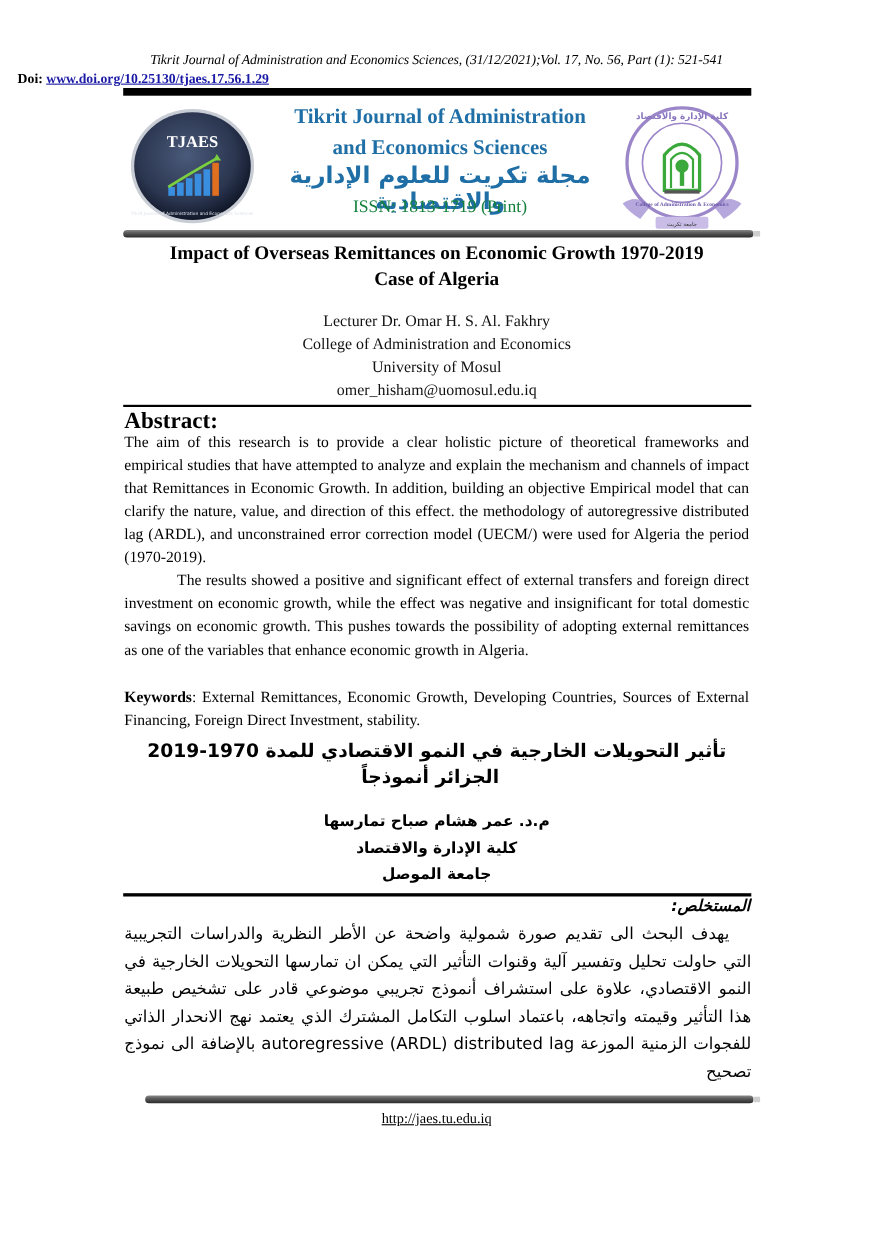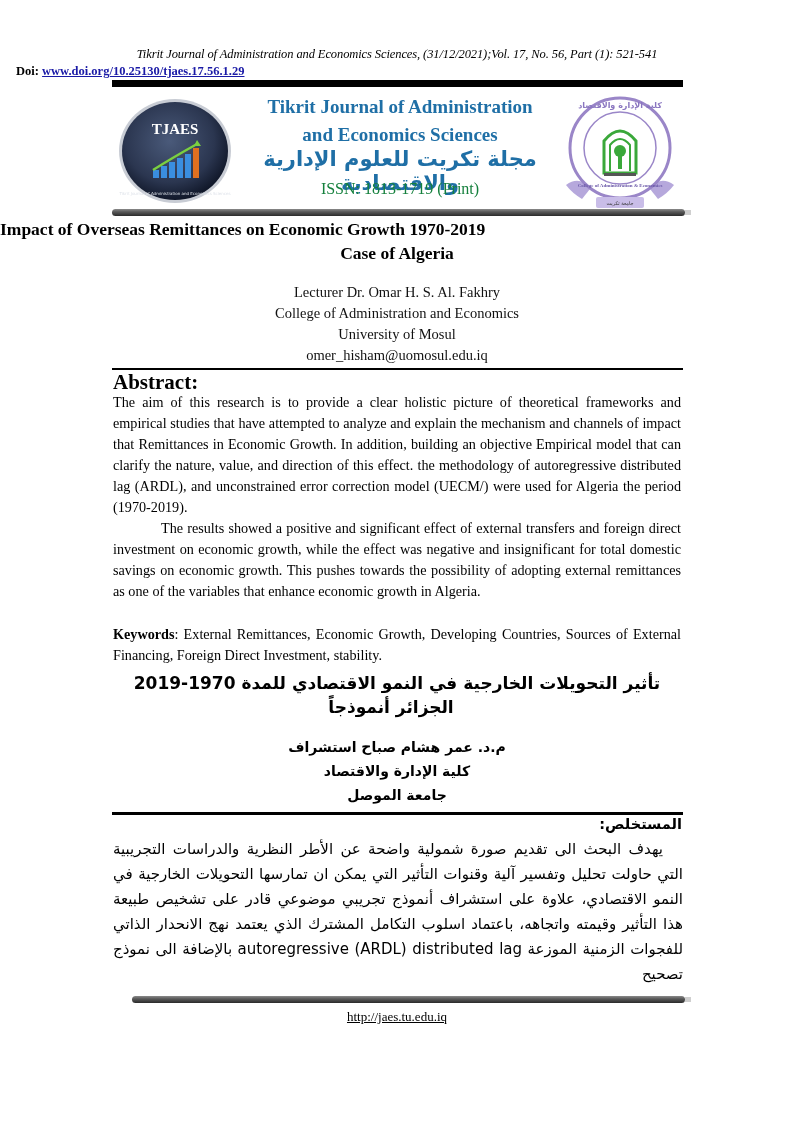--- a/index.html
+++ b/index.html
@@ -14,37 +14,37 @@
   .logo-right { left:560px; top:93px; width:120px; height:118px; }
   .jt1 { left:230px; width:340px; top:96px; text-align:center; color:#1f6fa6; font-weight:bold; font-size:19px; }
   .jt2 { left:230px; width:340px; top:124px; text-align:center; color:#1f6fa6; font-weight:bold; font-size:19px; }
   .jt3 { left:230px; width:340px; top:147px; text-align:center; color:#1f6fa6; font-weight:bold; font-size:21px; font-family:"DejaVu Sans", sans-serif; direction:rtl; }
   .issn { left:230px; width:340px; top:180px; text-align:center; font-size:16px; color:#15803d; }
   .gradbar { height:7px; border-radius:4px;
      background:linear-gradient(to bottom,#8a8a8a 0%,#5a5a5a 40%,#2a2a2a 100%); }
   .gradbar::after { content:""; position:absolute; right:-6px; top:1px; width:6px; height:5px; background:#cfcfcf; }
   .bar2 { left:112px; top:209px; width:573px; }
   .bar3 { left:132px; top:996px; width:553px; }
-  .title1 { left:0; width:794px; top:219px; font-weight:bold; font-size:17.5px; }
+  .title1 { left:0; width:794px; top:219px; text-align:center; font-weight:bold; font-size:17.5px; }
   .title2 { left:0; width:794px; top:243px; text-align:center; font-weight:bold; font-size:17.5px; }
   .auth { left:0; width:794px; text-align:center; font-size:14.5px; color:#111; }
   .rule { height:2px; background:#000; }
   .rule1 { left:112px; top:368px; width:571px; }
   .rule2 { left:112px; top:812px; width:571px; height:3px; }
   .abs-h { left:113px; top:370px; font-weight:bold; font-size:21px; }
   .para { left:113px; width:568px; font-size:14.2px; line-height:21px; text-align:justify; }
   .p1 { top:392px; }
   .p2 { top:518px; text-indent:48px; }
   .kw { top:624px; }
   .kw b { font-weight:bold; }
   .ar { font-family:"DejaVu Sans", sans-serif; direction:rtl; }
   .art1 { left:0; width:794px; top:673px; text-align:center; font-weight:bold; font-size:17px; }
   .art2 { left:0; width:782px; top:697px; text-align:center; font-weight:bold; font-size:17px; }
   .arauth { left:0; width:794px; text-align:center; font-weight:bold; font-size:14px; }
-  .ar-h { right:112px; top:816px; font-weight:bold; font-size:14.5px; text-align:right; }
+  .ar-h { right:112px; top:816px; font-weight:bold; font-size:14.5px; text-align:right;font-style:italic; }
   .ar-p { left:113px; width:570px; top:837px; font-size:15px; line-height:25px; text-align:justify; text-indent:20px; }
   .url { left:0; width:794px; top:1009px; text-align:center; font-size:13px; }
   .url a { color:#000000; text-decoration:underline; }
 </style>
 </head>
 <body>
 
 <div class="abs citation">Tikrit Journal of Administration and Economics Sciences, (31/12/2021);Vol. 17, No. 56, Part (1): 521-541</div>
 <div class="abs doi">
   <span>Doi: </span><a>www.doi.org/10.25130/tjaes.17.56.1.29</a>
@@ -111,21 +111,21 @@
 <div class="abs rule rule1"></div>
 
 <div class="abs abs-h">Abstract:</div>
 <div class="abs para p1">The aim of this research is to provide a clear holistic picture of theoretical frameworks and empirical studies that have attempted to analyze and explain the mechanism and channels of impact that Remittances in Economic Growth. In addition, building an objective Empirical model that can clarify the nature, value, and direction of this effect. the methodology of autoregressive distributed lag (ARDL), and unconstrained error correction model (UECM/) were used for Algeria the period (1970-2019).</div>
 <div class="abs para p2">The results showed a positive and significant effect of external transfers and foreign direct investment on economic growth, while the effect was negative and insignificant for total domestic savings on economic growth. This pushes towards the possibility of adopting external remittances as one of the variables that enhance economic growth in Algeria.</div>
 <div class="abs para kw"><b>Keywords</b><span>: External Remittances, Economic Growth, Developing Countries, Sources of External Financing, Foreign Direct Investment, stability.</span></div>
 
 <div class="abs ar art1">تأثير التحويلات الخارجية في النمو الاقتصادي للمدة 1970-2019</div>
 <div class="abs ar art2">الجزائر أنموذجاً</div>
 
-<div class="abs ar arauth" style="top:739px">م.د. عمر هشام صباح استشراف</div>
+<div class="abs ar arauth" style="top:739px">م.د. عمر هشام صباح تمارسها</div>
 <div class="abs ar arauth" style="top:763px">كلية الإدارة والاقتصاد</div>
 <div class="abs ar arauth" style="top:787px">جامعة الموصل</div>
 
 <div class="abs rule rule2"></div>
 
 <div class="abs ar ar-h">المستخلص:</div>
 <div class="abs ar ar-p">يهدف البحث الى تقديم صورة شمولية واضحة عن الأطر النظرية والدراسات التجريبية التي حاولت تحليل وتفسير آلية وقنوات التأثير التي يمكن ان تمارسها التحويلات الخارجية في النمو الاقتصادي، علاوة على استشراف أنموذج تجريبي موضوعي قادر على تشخيص طبيعة هذا التأثير وقيمته واتجاهه، باعتماد اسلوب التكامل المشترك الذي يعتمد نهج الانحدار الذاتي للفجوات الزمنية الموزعة autoregressive (ARDL) distributed lag بالإضافة الى نموذج تصحيح</div>
 
 <div class="abs gradbar bar3"></div>
 <div class="abs url"><a>http://jaes.tu.edu.iq</a></div>

